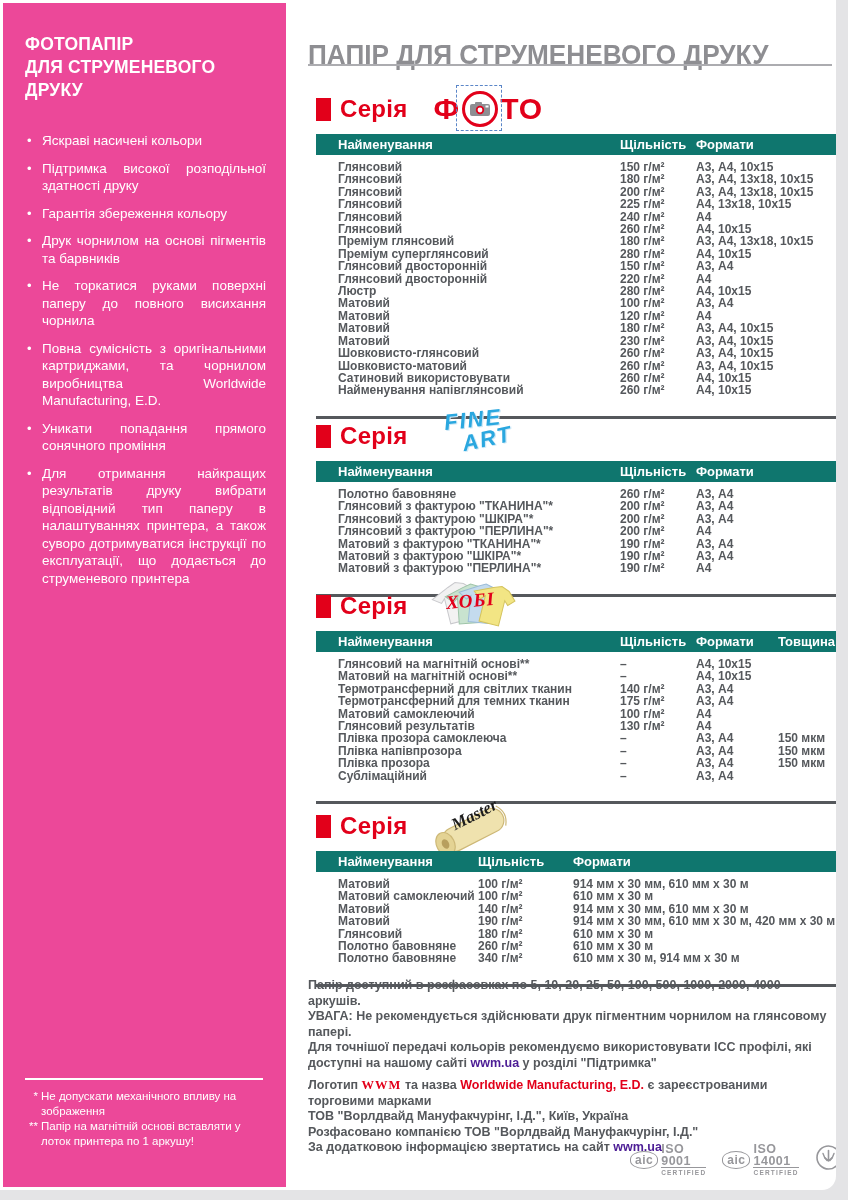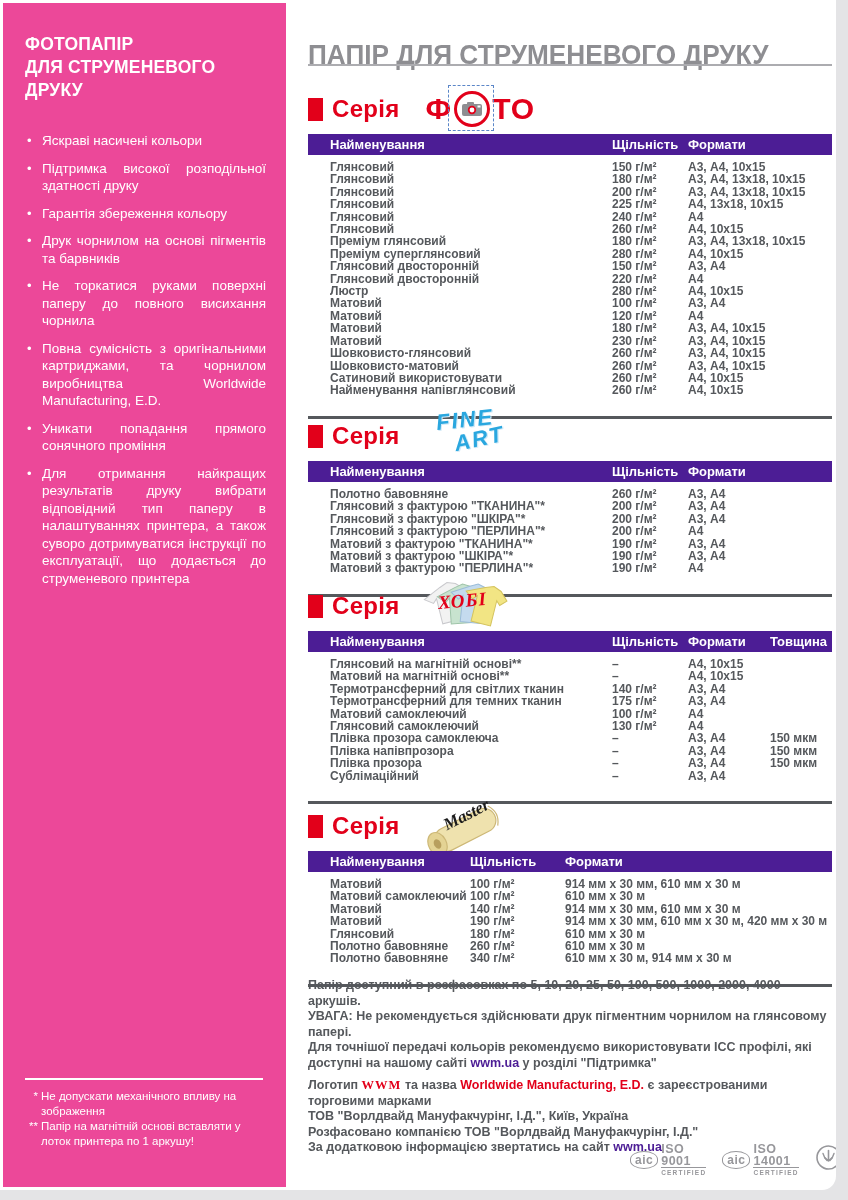--- a/index.html
+++ b/index.html
@@ -39,33 +39,33 @@
 
   
   .main{position:absolute;left:308px;top:0;width:524px;}
   .page-title{
     position:absolute;left:0;top:22px;width:560px;
     font-size:27px;font-weight:700;color:#8e8e92;letter-spacing:0;
     transform:scaleX(.97);transform-origin:left;white-space:nowrap;
   }
   .title-rule{position:absolute;left:0;top:64px;width:524px;height:2px;background:#acacb0;}
 
-  .section{position:absolute;left:0;width:524px;}
+  .section{position:absolute;left:8px;width:524px;}
   .sec-foto{top:86px;}
   .sec-fineart{top:413px;}
   .sec-hobi{top:583px;}
   .sec-master{top:803px;}
 
   .series-head{display:flex;align-items:center;height:46px;margin-bottom:2px;}
   .red-sq{width:15px;height:23px;background:#e2001a;flex:0 0 auto;}
   .series-label{color:#e2001a;font-weight:700;font-size:24px;margin-left:9px;letter-spacing:.3px;}
 
   
   .tbl{width:524px;border-bottom:3px solid #55585c;}
-  .tbl-head{display:grid;background:#4c1d95;color:#fff;font-weight:700;font-size:13px;
+  .tbl-head{display:grid;background:#0f766e;color:#fff;font-weight:700;font-size:13px;
     height:21px;align-items:center;}
   .tbl-body{padding:6px 0 19px 0;}
   .trow{display:grid;font-size:12px;font-weight:700;color:#55585c;line-height:12.4px;}
   .c-name{padding-left:22px;}
   .tbl-head .c-name{padding-left:22px;}
   .g3{grid-template-columns:304px 76px 1fr;}
   .g4{grid-template-columns:304px 76px 82px 1fr;}
   .gm{grid-template-columns:162px 95px 1fr;}
 
   
@@ -387,21 +387,21 @@
               <div class="c-fmt">А3, А4</div>
               <div class="c-thk"></div>
             </div>
             <div class="trow g4">
               <div class="c-name">Матовий самоклеючий</div>
               <div class="c-den">100 г/м²</div>
               <div class="c-fmt">А4</div>
               <div class="c-thk"></div>
             </div>
             <div class="trow g4">
-              <div class="c-name">Глянсовий самоклеючий</div>
+              <div class="c-name">Глянсовий результатів</div>
               <div class="c-den">130 г/м²</div>
               <div class="c-fmt">А4</div>
               <div class="c-thk"></div>
             </div>
             <div class="trow g4">
               <div class="c-name">Плівка прозора самоклеюча</div>
               <div class="c-den">–</div>
               <div class="c-fmt">А3, А4</div>
               <div class="c-thk">150 мкм</div>
             </div>

